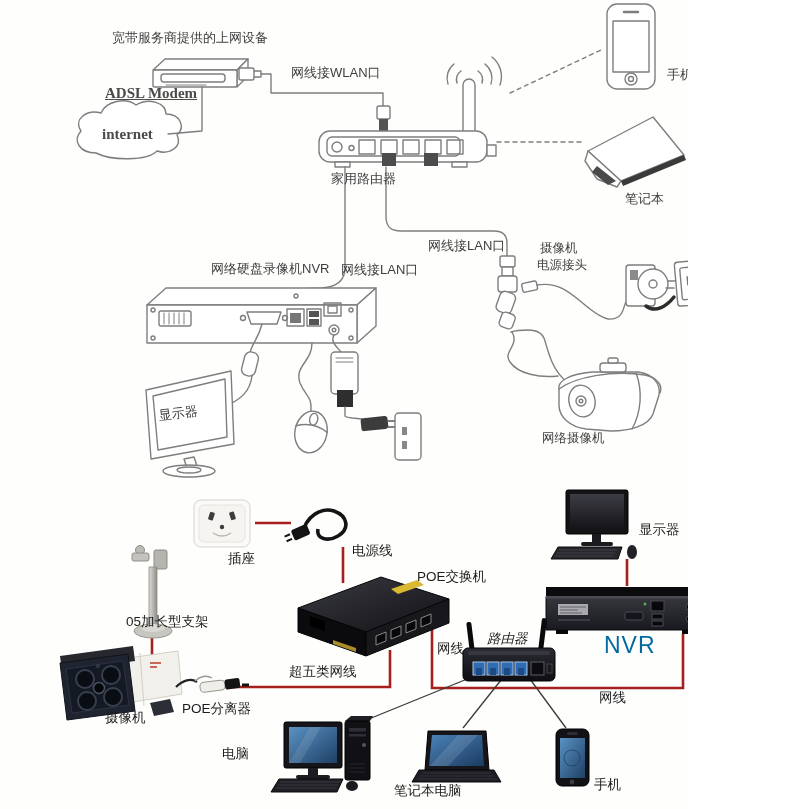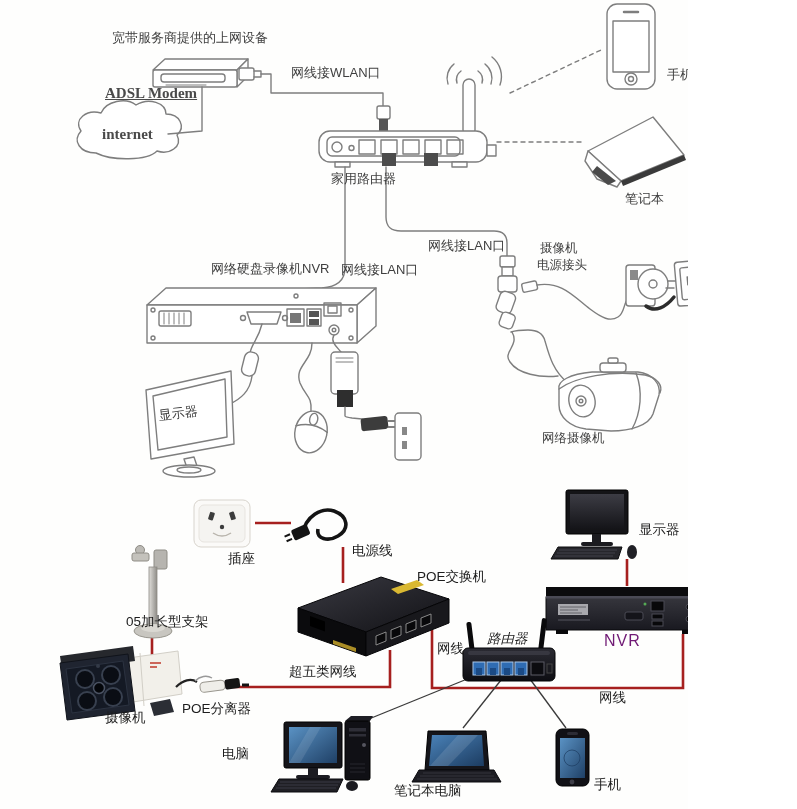--- a/index.html
+++ b/index.html
@@ -3,21 +3,21 @@
 <meta charset="utf-8">
 <style>
   html,body{margin:0;padding:0;background:#ffffff;}
   .canvas{position:relative;width:688px;height:809px;background:#fefefd;overflow:hidden;
           font-family:"Liberation Sans","DejaVu Sans",sans-serif;}
   svg{position:absolute;left:0;top:0;}
   .lbl{position:absolute;white-space:nowrap;line-height:1.15;}
   .t-lbl{color:#3f3f3f;font-size:13px;}
   .b-lbl{color:#1d1d1d;font-size:13.5px;}
   .serif{font-family:"Liberation Serif","DejaVu Serif",serif;font-weight:600;font-size:15px;color:#4a4a4a;}
-  .nvr-big{font-size:16px;color:#701a75;letter-spacing:1px;}
+  .nvr-big{font-size:23px;color:#0369a1;letter-spacing:1px;}
   .rot{transform:rotate(-7deg);transform-origin:left top;}
 </style>
 </head>
 <body>
 
 <div class="canvas">
 
 <svg width="797" height="809" viewBox="0 0 797 809">
   <defs>
     <linearGradient id="gSwitchTop" x1="0" y1="0" x2="1" y2="1">

